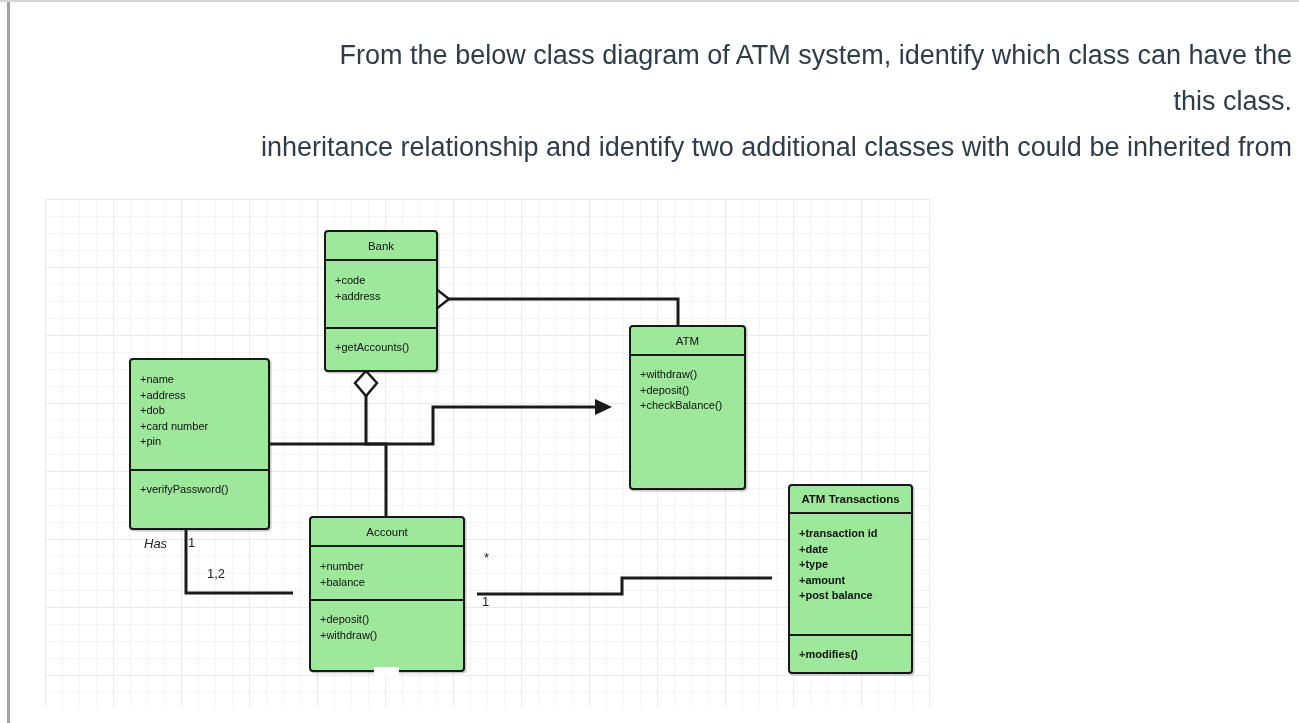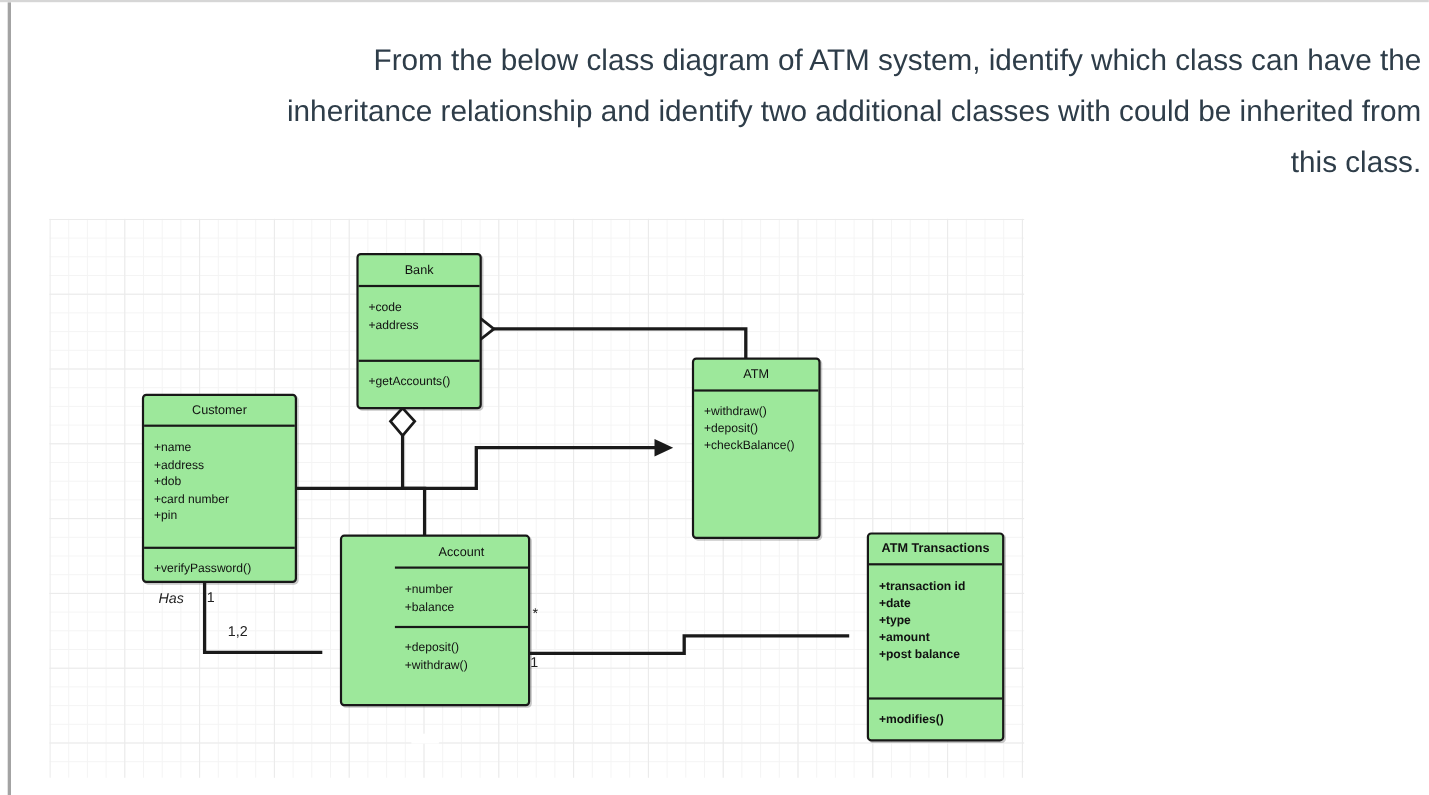--- a/index.html
+++ b/index.html
@@ -68,22 +68,22 @@
   .notch{position:absolute;background:#ffffff;}
 </style>
 </head>
 <body>
 
 <div class="page">
   <div class="left-border"></div>
 
   <div class="question">
     <div>From the below class diagram of ATM system, identify which class can have the</div>
+    <div>this class.</div>
     <div>inheritance relationship and identify two additional classes with could be inherited from</div>
-    <div>this class.</div>
   </div>
 
   <div class="diagram-grid"></div>
 
   <svg class="wires" width="1299" height="723">
       <polyline points="449,297 678,297 678,325" fill="none" stroke="#1a1a1a" stroke-width="3"></polyline>
       <polygon points="422,297 435,286 449,297 435,308" fill="#ffffff" stroke="#1a1a1a" stroke-width="2.5"></polygon>
       <polyline points="366,393 366,442 386,442 386,516" fill="none" stroke="#1a1a1a" stroke-width="3"></polyline>
       <polygon points="366,369 377,381 366,394 355,381" fill="#ffffff" stroke="#1a1a1a" stroke-width="2.5"></polygon>
       <polyline points="254,442 433,442 433,405 598,405" fill="none" stroke="#1a1a1a" stroke-width="3"></polyline>
@@ -97,41 +97,40 @@
         <div class="uml-title" style="height: 29px;">Bank</div>
         <div class="uml-attrs" style="height: 68px;">
           <div>+code</div>
           <div>+address</div>
         </div>
         <div class="uml-methods">
           <div>+getAccounts()</div>
         </div>
       </div>
       <div class="uml-class" style="left: 113px; top: 356px; width: 141px; height: 172px; background: rgb(157, 232, 155); border-color: rgb(24, 24, 24);">
-        <div class="uml-title" style="height: 28px;">Customer</div>
         <div class="uml-attrs" style="height: 111px;">
           <div>+name</div>
           <div>+address</div>
           <div>+dob</div>
           <div>+card number</div>
           <div>+pin</div>
         </div>
         <div class="uml-methods">
           <div>+verifyPassword()</div>
         </div>
       </div>
       <div class="uml-class" style="left: 613px; top: 323px; width: 117px; height: 165px; background: rgb(157, 232, 155); border-color: rgb(24, 24, 24);">
         <div class="uml-title" style="height: 29px;">ATM</div>
         <div class="uml-methods">
           <div>+withdraw()</div>
           <div>+deposit()</div>
           <div>+checkBalance()</div>
         </div>
       </div>
-      <div class="uml-class" style="left: 293px; top: 484px; width: 173px; height: 156px; background: rgb(157, 232, 155); border-color: rgb(24, 24, 24); padding-left: 48px;">
+      <div class="uml-class" style="left: 293px; top: 514px; width: 156px; height: 156px; background: rgb(157, 232, 155); border-color: rgb(24, 24, 24);">
         <div class="uml-title" style="height: 29px;">Account</div>
         <div class="uml-attrs" style="height: 54px;">
           <div>+number</div>
           <div>+balance</div>
         </div>
         <div class="uml-methods">
           <div>+deposit()</div>
           <div>+withdraw()</div>
         </div>
       </div>

